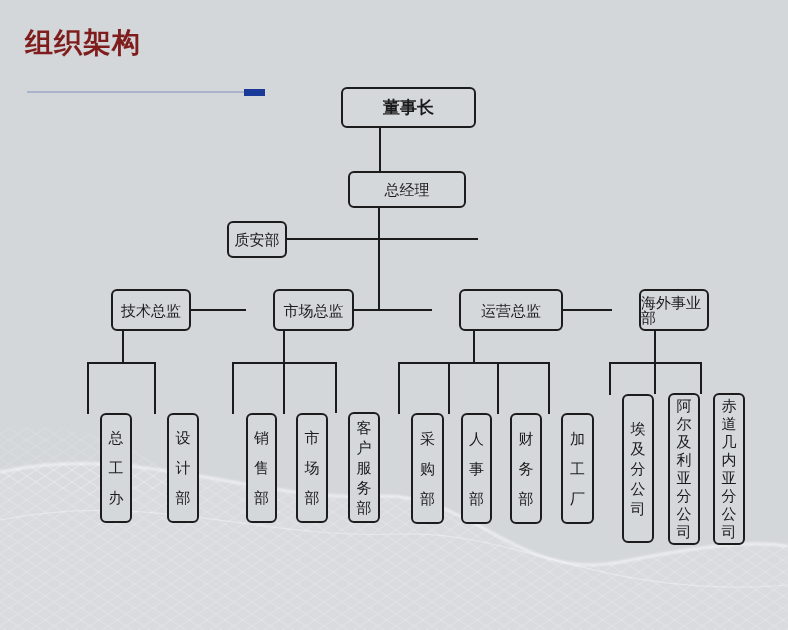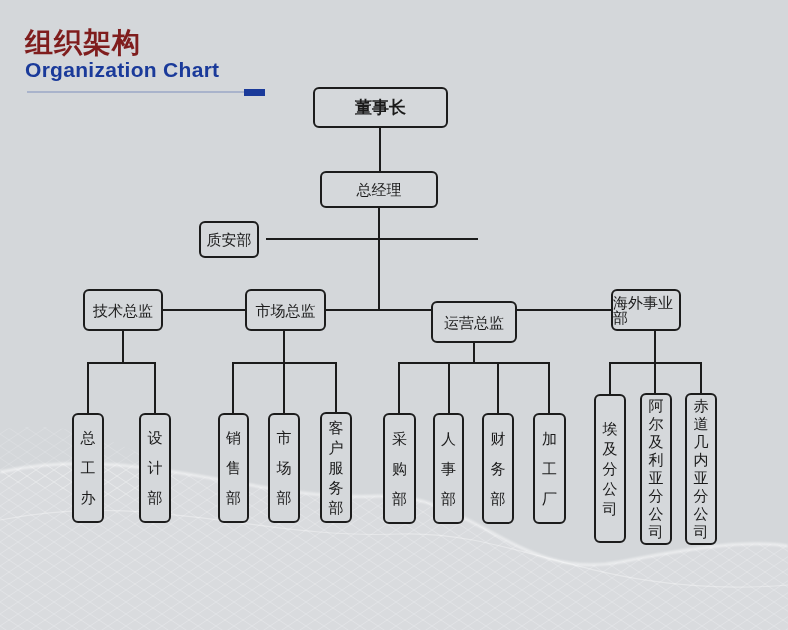--- a/index.html
+++ b/index.html
@@ -12,21 +12,21 @@
   .title-zh{position:absolute;left:25px;top:24px;margin:0;font-size:28px;font-weight:bold;letter-spacing:1px;}
   .title-en{position:absolute;left:25px;top:58px;margin:0;font-size:21px;font-weight:bold;letter-spacing:.3px;}
   .divider-line{position:absolute;left:27px;top:91px;width:217px;height:2px;}
   .divider-dash{position:absolute;left:244px;top:89px;width:21px;height:7px;}
   .mesh{position:absolute;left:0;top:410px;}
   .connectors{position:absolute;left:0;top:0;}
   .node{
     position:absolute;box-sizing:border-box;
     border:2px solid #1c1c1c;border-radius:6px;background:#d5d8db;
     display:flex;align-items:center;justify-content:center;
-    font-size:15px;line-height:1;
+    font-size:15px;line-height:1;margin-left:28px;
   }
   .node.bold{font-weight:bold;font-size:17px;}
   .node.v{flex-direction:column;}
   .stack span{display:block;text-align:center;}
   .v3{line-height:30px;}
   .v5{line-height:20px;}
   .v8{line-height:18px;}
 </style>
 </head>
 <body>
@@ -43,21 +43,20 @@
         </filter>
     </defs>
     <path d="M0 62 C140 32 250 92 380 86 C470 82 520 172 620 152 C700 136 750 130 788 136 L788 220 L0 220 Z" fill="#dcdfe2" opacity="0.55"></path>
     <path d="M0 62 C140 32 250 92 380 86 C470 82 520 172 620 152 C700 136 750 130 788 136 L788 220 L0 220 Z" fill="url(#lat)" opacity="0.75"></path>
     <path d="M0 62 C140 32 250 92 380 86 C470 82 520 172 620 152 C700 136 750 130 788 136" stroke="#ffffff" stroke-width="2.5" fill="none" opacity="0.6" filter="url(#soft)"></path>
     <path d="M0 20 C60 8 130 30 180 70 L120 90 L0 70 Z" fill="url(#lat)" opacity="0.5"></path>
     <path d="M0 110 C150 80 260 130 400 124 C520 120 600 190 788 175" stroke="#ffffff" stroke-width="1.2" fill="none" opacity="0.35"></path>
   </svg>
 
   <h1 class="title-zh" style="color: #7f1d1d;">组织架构</h1>
-  <h2 class="title-en" style="color: rgb(26, 58, 154);">Organization Chart</h2>
   <div class="divider-line" style="background:#a9b3cb"></div>
   <div class="divider-dash" style="background:#1a3a9a"></div>
 
   <svg class="connectors" width="788" height="630" viewBox="0 0 788 630">
     <g stroke="#1b1b1b" stroke-width="2" fill="none">
       <path d="M380 127 V172"></path>
       <path d="M379 207 V310"></path>
       <path d="M266 239 H478"></path>
       <path d="M163 310 H246"></path>
       <path d="M325 310 H432"></path>
@@ -70,21 +69,21 @@
   </svg>
 
   <div class="node bold" style="left:313px;top:87px;width:135px;height:41px">董事长</div>
 
   <div class="node" style="left:320px;top:171px;width:118px;height:37px">总经理</div>
 
   <div class="node" style="left:199px;top:221px;width:60px;height:37px">质安部</div>
 
   <div class="node" style="left:83px;top:289px;width:80px;height:42px">技术总监</div>
   <div class="node" style="left:245px;top:289px;width:81px;height:42px">市场总监</div>
-  <div class="node" style="left:431px;top:301px;width:86px;height:42px">运营总监</div>
+  <div class="node" style="left:431px;top:289px;width:104px;height:42px">运营总监</div>
   <div class="node" style="left:611px;top:289px;width:70px;height:42px">海外事业部</div>
 
   <div class="node v" style="left:72px;top:413px;width:32px;height:110px">
     <span class="stack v3">
         <span>总</span>
         <span>工</span>
         <span>办</span>
       </span>
   </div>
   <div class="node v" style="left:139px;top:413px;width:32px;height:110px">

